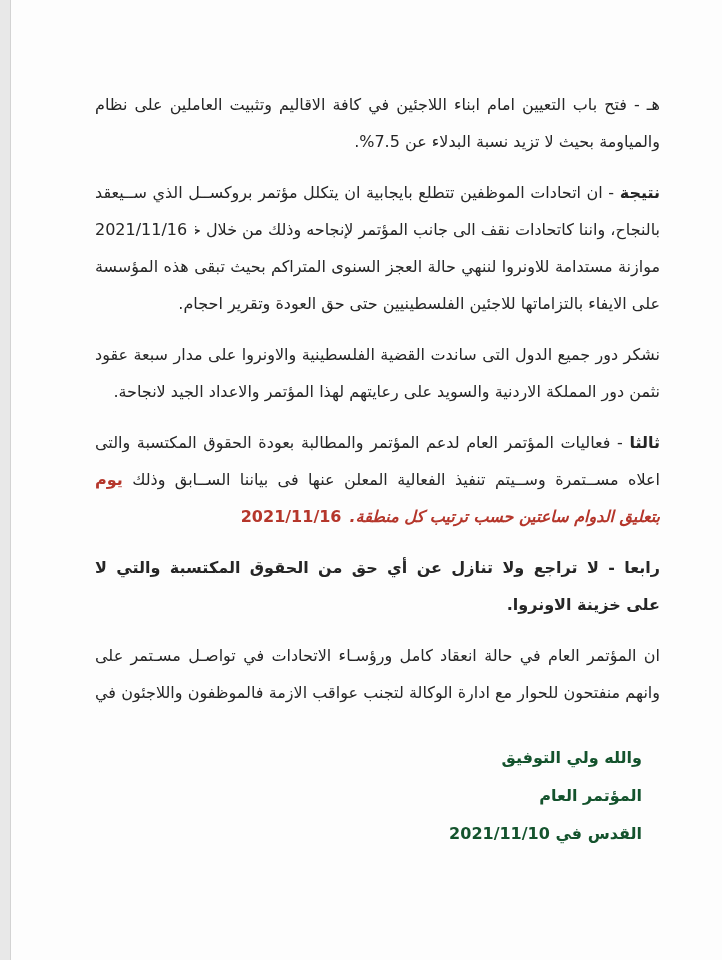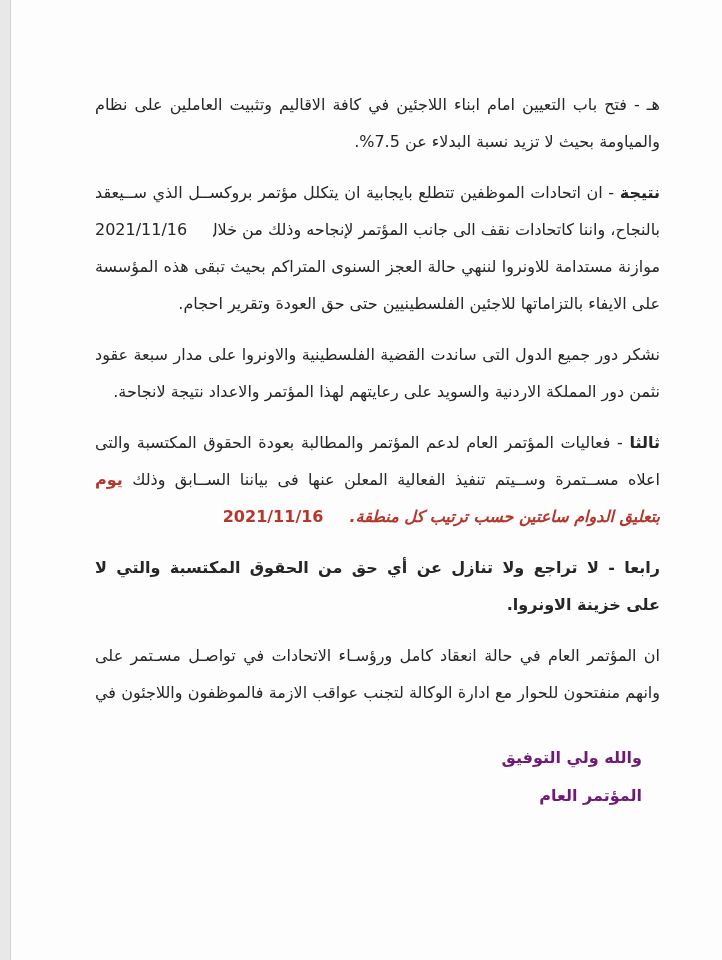--- a/index.html
+++ b/index.html
@@ -16,30 +16,30 @@
     position:absolute;top:86px;left:95px;right:62px;
     color:#262626;font-size:16px;
   }
   .para{margin:0 0 14px 0;}
   .line{
     direction:rtl;unicode-bidi:plaintext;
     line-height:37px;height:37px;overflow:hidden;
     text-align:right;white-space:nowrap;
   }
   .line.justify{white-space:normal;text-align:justify;text-align-last:justify;}
-  .line.flexline{display:flex;direction:ltr;gap:26px;align-items:flex-end;}
+  .line.flexline{display:flex;direction:ltr;gap:8px;align-items:flex-end;}
   .line.flexline .ar{flex:1;direction:rtl;text-align:justify;text-align-last:justify;overflow:hidden;}
   .line.flexline.rightalign{justify-content:flex-end;}
   .line.flexline.rightalign .ar{flex:0 0 auto;text-align:right;text-align-last:right;font-style:italic;}
   .date{direction:ltr;unicode-bidi:embed;white-space:nowrap;}
   .b{font-weight:700;}
   .red{color:#b5362b;font-weight:700;}
   .sig{
     margin-top:28px;margin-right:18px;
-    text-align:right;direction:rtl;font-weight:700;color:#701a75;
+    text-align:right;direction:rtl;font-weight:700;color:#14532d;
   }
   .sig .line{height:38px;line-height:38px;}
 </style>
 </head>
 <body>
 
 <div class="scan-edge"></div>
 
 <div class="doc">
   <div id="paragraphs">
@@ -51,21 +51,21 @@
         <div class="line justify"><span class="b">نتيجة</span><span> - ان اتحادات الموظفين تتطلع بايجابية ان يتكلل مؤتمر بروكســل الذي ســيعقد في</span></div>
         <div class="line flexline">
           <span class="date">2021/11/16</span>
           <span class="ar"><span>بالنجاح، واننا كاتحادات نقف الى جانب المؤتمر لإنجاحه وذلك من خلال خلق</span></span>
         </div>
         <div class="line justify"><span>موازنة مستدامة للاونروا لننهي حالة العجز السنوى المتراكم بحيث تبقى هذه المؤسسة الاممية قادرة</span></div>
         <div class="line"><span>على الايفاء بالتزاماتها للاجئين الفلسطينيين حتى حق العودة وتقرير احجام.</span></div>
       </div>
       <div class="para">
         <div class="line justify"><span>نشكر دور جميع الدول التى ساندت القضية الفلسطينية والاونروا على مدار سبعة عقود مضت كما</span></div>
-        <div class="line"><span>نثمن دور المملكة الاردنية والسويد على رعايتهم لهذا المؤتمر والاعداد نتيجة لانجاحة.</span></div>
+        <div class="line"><span>نثمن دور المملكة الاردنية والسويد على رعايتهم لهذا المؤتمر والاعداد الجيد لانجاحة.</span></div>
       </div>
       <div class="para">
         <div class="line justify"><span class="b">ثالثا</span><span> - فعاليات المؤتمر العام لدعم المؤتمر والمطالبة بعودة الحقوق المكتسبة والتى تم الاشارة اليها</span></div>
         <div class="line justify"><span>اعلاه مســتمرة وســيتم تنفيذ الفعالية المعلن عنها فى بياننا الســابق وذلك </span><span class="red">يوم الثلاثاء الموافق</span></div>
         <div class="line flexline rightalign">
           <span class="date red">2021/11/16</span>
           <span class="ar"><span class="red">بتعليق الدوام ساعتين حسب ترتيب كل منطقة.</span></span>
         </div>
       </div>
       <div class="para">
@@ -73,14 +73,15 @@
         <div class="line"><span class="b">على  خزينة الاونروا.</span></div>
       </div>
       <div class="para">
         <div class="line justify"><span>ان المؤتمر العام في حالة انعقاد كامل ورؤسـاء الاتحادات في تواصـل مسـتمر على مدار السـاعة</span></div>
         <div class="line justify"><span>وانهم منفتحون للحوار مع ادارة الوكالة لتجنب عواقب الازمة فالموظفون واللاجئون في حالة غليان</span></div>
       </div>
     </div>
   <div id="signature" class="sig">
       <div class="line">والله ولي التوفيق</div>
       <div class="line">المؤتمر العام</div>
+      <div class="line">القدس في 2021/11/10</div>
     </div>
 </div>
 
 </body></html>

